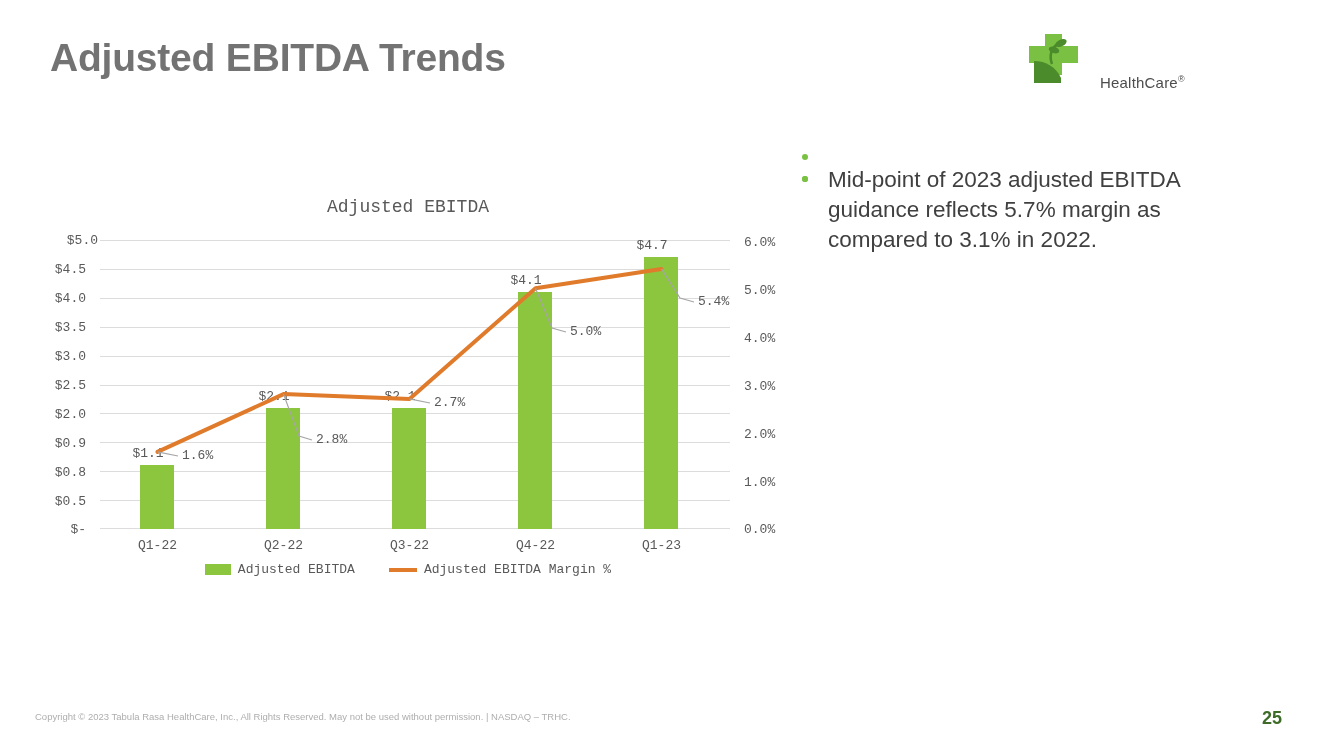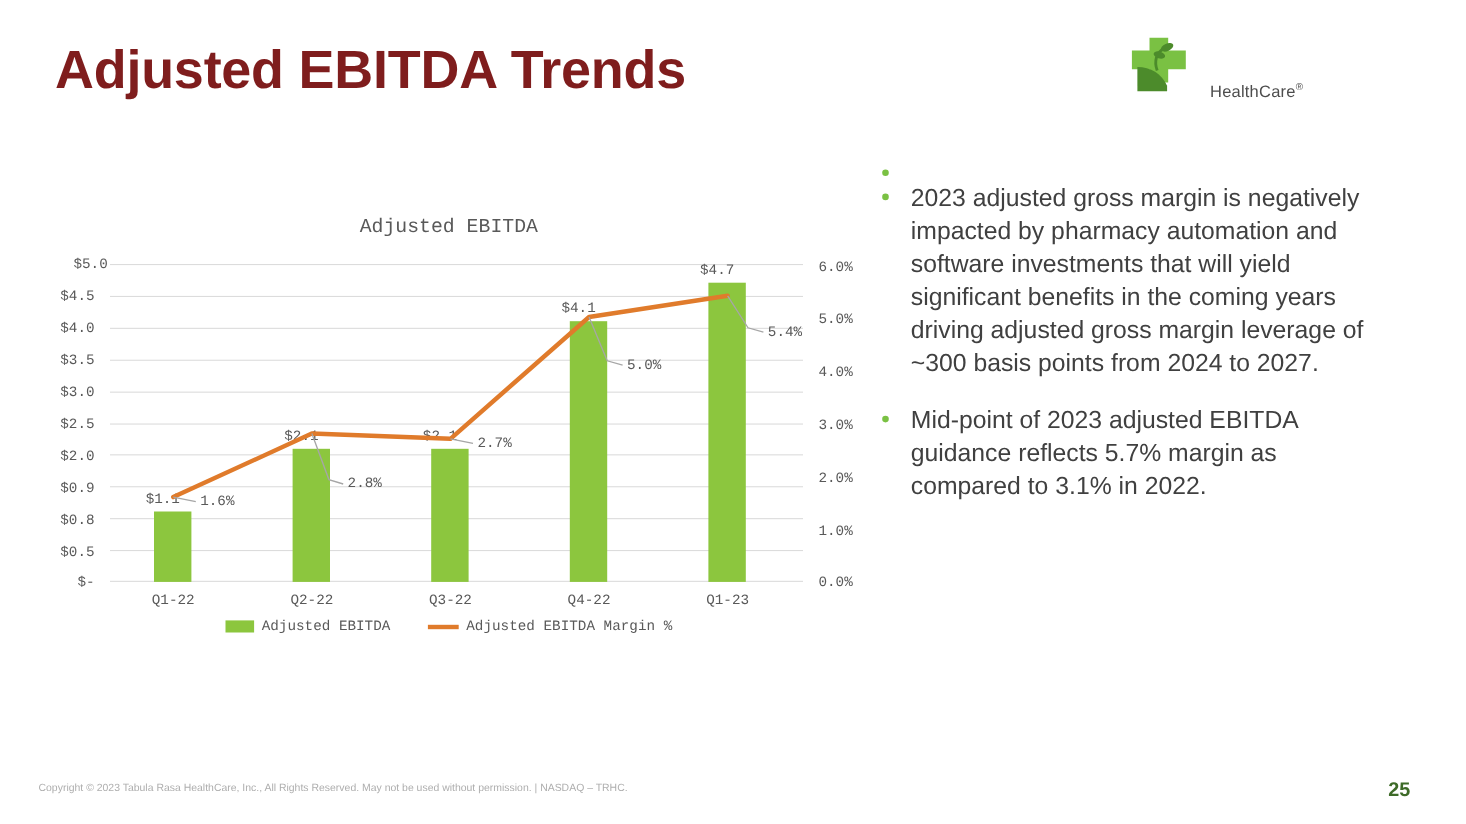--- a/index.html
+++ b/index.html
@@ -14,23 +14,23 @@
     overflow: hidden;
     font-family: "Liberation Sans", sans-serif;
     color: #404040;
   }
 
   
   #slide-title {
     position: absolute;
     left: 50px;
     top: 36px;
-    font-size: 49px;
+    font-size: 39px;
     font-weight: bold;
-    color: #7f1d1d;
+    color: #737373;
     letter-spacing: -0.2px;
     white-space: nowrap;
   }
 
   
   #logo {
     position: absolute;
     left: 1028px;
     top: 30px;
     width: 272px;
@@ -312,21 +312,20 @@
   </div>
 
 </div>
 
 <div id="bullets">
   <div class="bullet">
     <span class="dot"></span>
   </div>
   <div class="bullet">
     <span class="dot"></span>
-    <span>2023 adjusted gross margin is negatively impacted by pharmacy automation and software investments that will yield significant benefits in the coming years driving adjusted gross margin leverage of ~300 basis points from 2024 to 2027.</span>
   </div>
   <div class="bullet">
     <span class="dot"></span>
     <span>Mid-point of 2023 adjusted EBITDA guidance reflects 5.7% margin as compared to 3.1% in 2022.</span>
   </div>
 </div>
 
 <div id="footer-copy">Copyright © 2023 Tabula Rasa HealthCare, Inc., All Rights Reserved. May not be used without permission. | NASDAQ – TRHC.</div>
 <div id="page-number">25</div>
 

